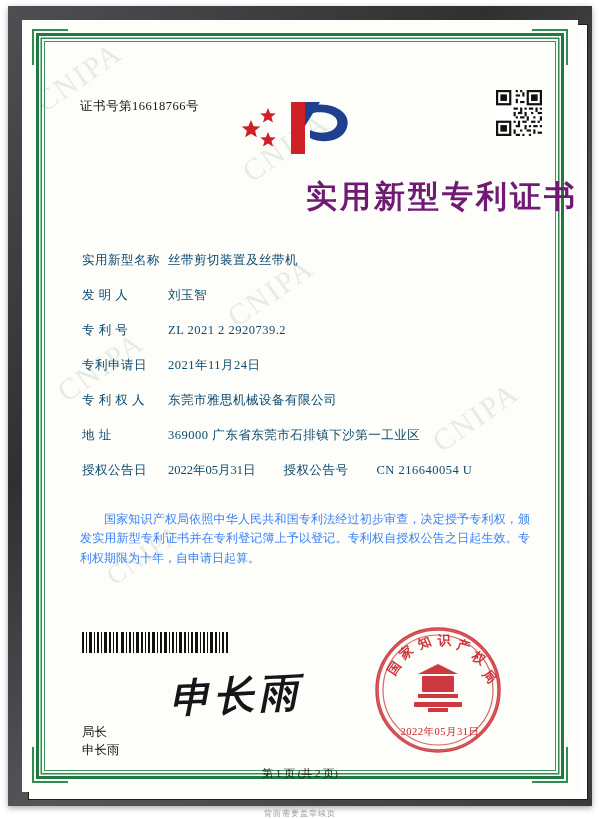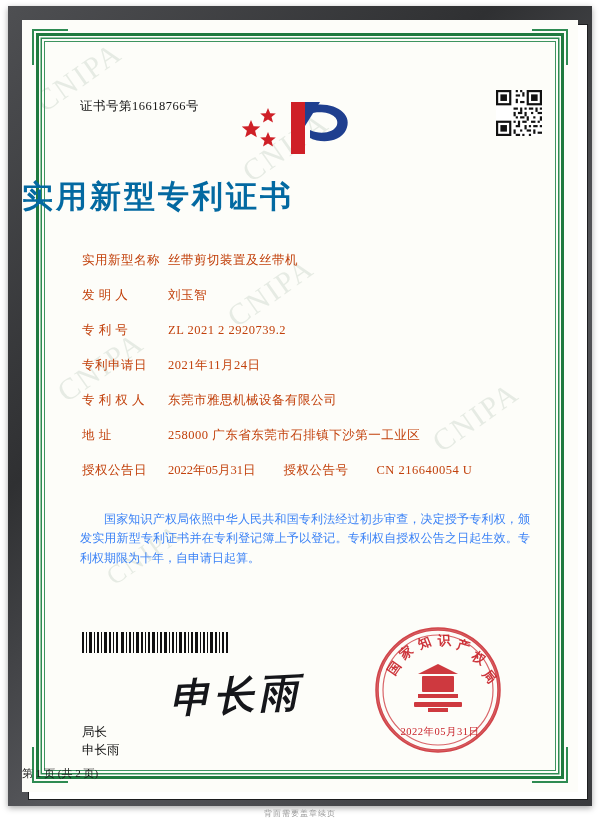--- a/index.html
+++ b/index.html
@@ -128,42 +128,42 @@
     width: 116px;
     height: 74px;
   }
 
   
   .title {
     position: absolute;
     left: 0;
     right: 0;
     top: 156px;
-    text-align: left;
+    text-align: right;
     font-family: "Liberation Serif", serif;
     font-weight: bold;
     font-size: 31px;
     letter-spacing: 3px;
-    color: #0369a1;
+    color: #701a75;
   }
 
   
   .fields {
     position: absolute;
     left: 60px;
     top: 232px;
     right: 52px;
   }
   .field-row {
     display: flex;
     align-items: baseline;
     margin-bottom: 18px;
     font-family: "Liberation Serif", serif;
     font-size: 12.5px;
-    color: #c2410c;
+    color: #0c4a6e;
   }
   .field-label {
     width: 86px;
     flex: 0 0 86px;
     letter-spacing: 0.5px;
   }
   .field-value {
     flex: 1;
     letter-spacing: 0.5px;
   }
@@ -242,21 +242,21 @@
     font-size: 10.5px;
     font-family: "Liberation Serif", serif;
     letter-spacing: 0.5px;
   }
 
   
   .page-foot {
     position: absolute;
     left: 0; right: 0;
     top: 746px;
-    text-align: left;
+    text-align: center;
     font-family: "Liberation Serif", serif;
     font-size: 11px;
     color: #1a1a1a;
   }
   .below-note {
     position: absolute;
     left: 0; right: 0;
     top: 808px;
     text-align: center;
     font-family: "Liberation Serif", serif;
@@ -378,21 +378,21 @@
       <div class="field-row">
         <span class="field-label">专利申请日</span>
         <span class="field-value">2021年11月24日</span>
       </div>
       <div class="field-row">
         <span class="field-label">专 利 权 人</span>
         <span class="field-value">东莞市雅思机械设备有限公司</span>
       </div>
       <div class="field-row">
         <span class="field-label">地 址</span>
-        <span class="field-value">258000 广东省东莞市石排镇下沙第一工业区</span>
+        <span class="field-value">369000 广东省东莞市石排镇下沙第一工业区</span>
       </div>
       <div class="field-row dual">
         <span class="field-label">授权公告日</span>
         <span>2022年05月31日</span>
         <span class="dual-second-label">授权公告号</span>
         <span class="dual-second-label">CN 216640054 U</span>
       </div>
     </div>
 
     <div class="paras">

